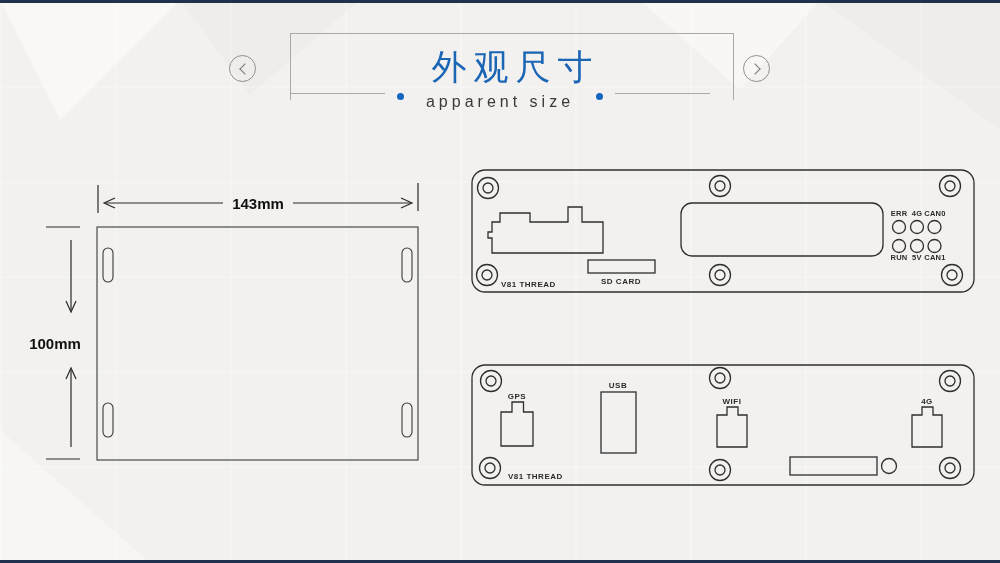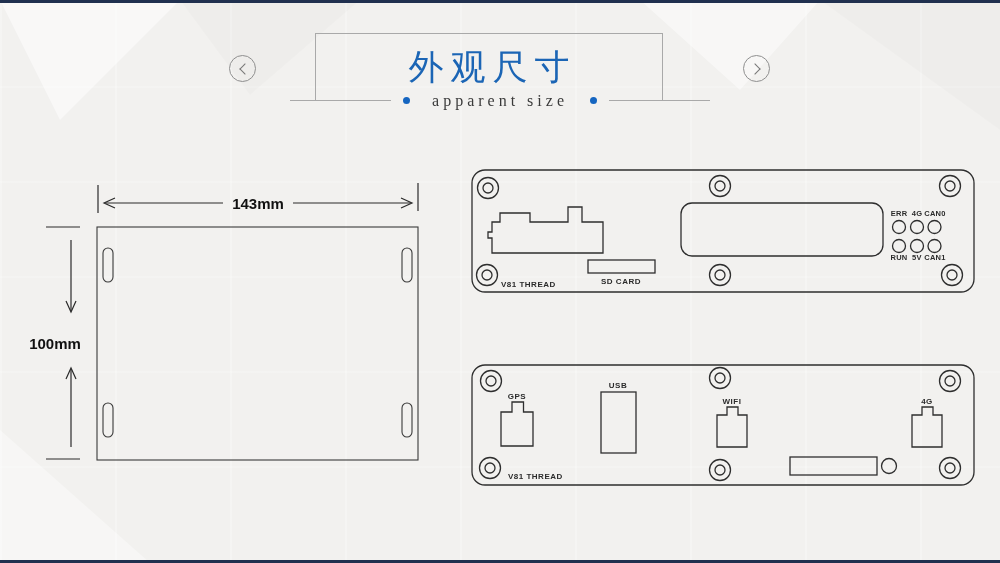--- a/index.html
+++ b/index.html
@@ -14,31 +14,31 @@
       #f2f1ef;
   }
   .facet-layer { position:absolute; inset:0; pointer-events:none; }
 
   .edge-bar { position:absolute; left:0; width:1000px; height:3px; }
   #edge-top { top:0; }
   #edge-bottom { bottom:0; }
 
   
   #title-box {
-    position:absolute; left:290px; top:33px; width:348px; height:67px;
+    position:absolute; left:290px; top:33px; width:444px; height:67px;
     border:1px solid #a9a9a9; border-bottom:none;
-    display:flex; align-items:center; justify-content:center;margin-left:25px;
+    display:flex; align-items:center; justify-content:center;
   }
   #page-title {
     font-family:"Liberation Serif","DejaVu Serif",serif;
     font-size:35px; letter-spacing:7px; padding-left:7px;
   }
   #subtitle-row {
     position:absolute; left:290px; top:93px; width:420px; height:15px;
-    display:flex; align-items:center;font-family:Liberation Serif, serif;
+    display:flex; align-items:flex-start;
   }
   .sub-line { flex:1; height:0; border-top:1px solid #a9a9a9; }
   .blue-dot { width:7px; height:7px; border-radius:50%; margin:0 12px; flex:0 0 auto; }
   #subtitle-text { font-size:16px; letter-spacing:4px; color:#3a3a3a; white-space:nowrap; padding:0 10px; }
 
   .nav-btn {
     position:absolute; top:55px; width:27px; height:27px; border-radius:50%;
     border:1.5px solid #8f8f8f; background:transparent; cursor:pointer;
     display:flex; align-items:center; justify-content:center;
   }

